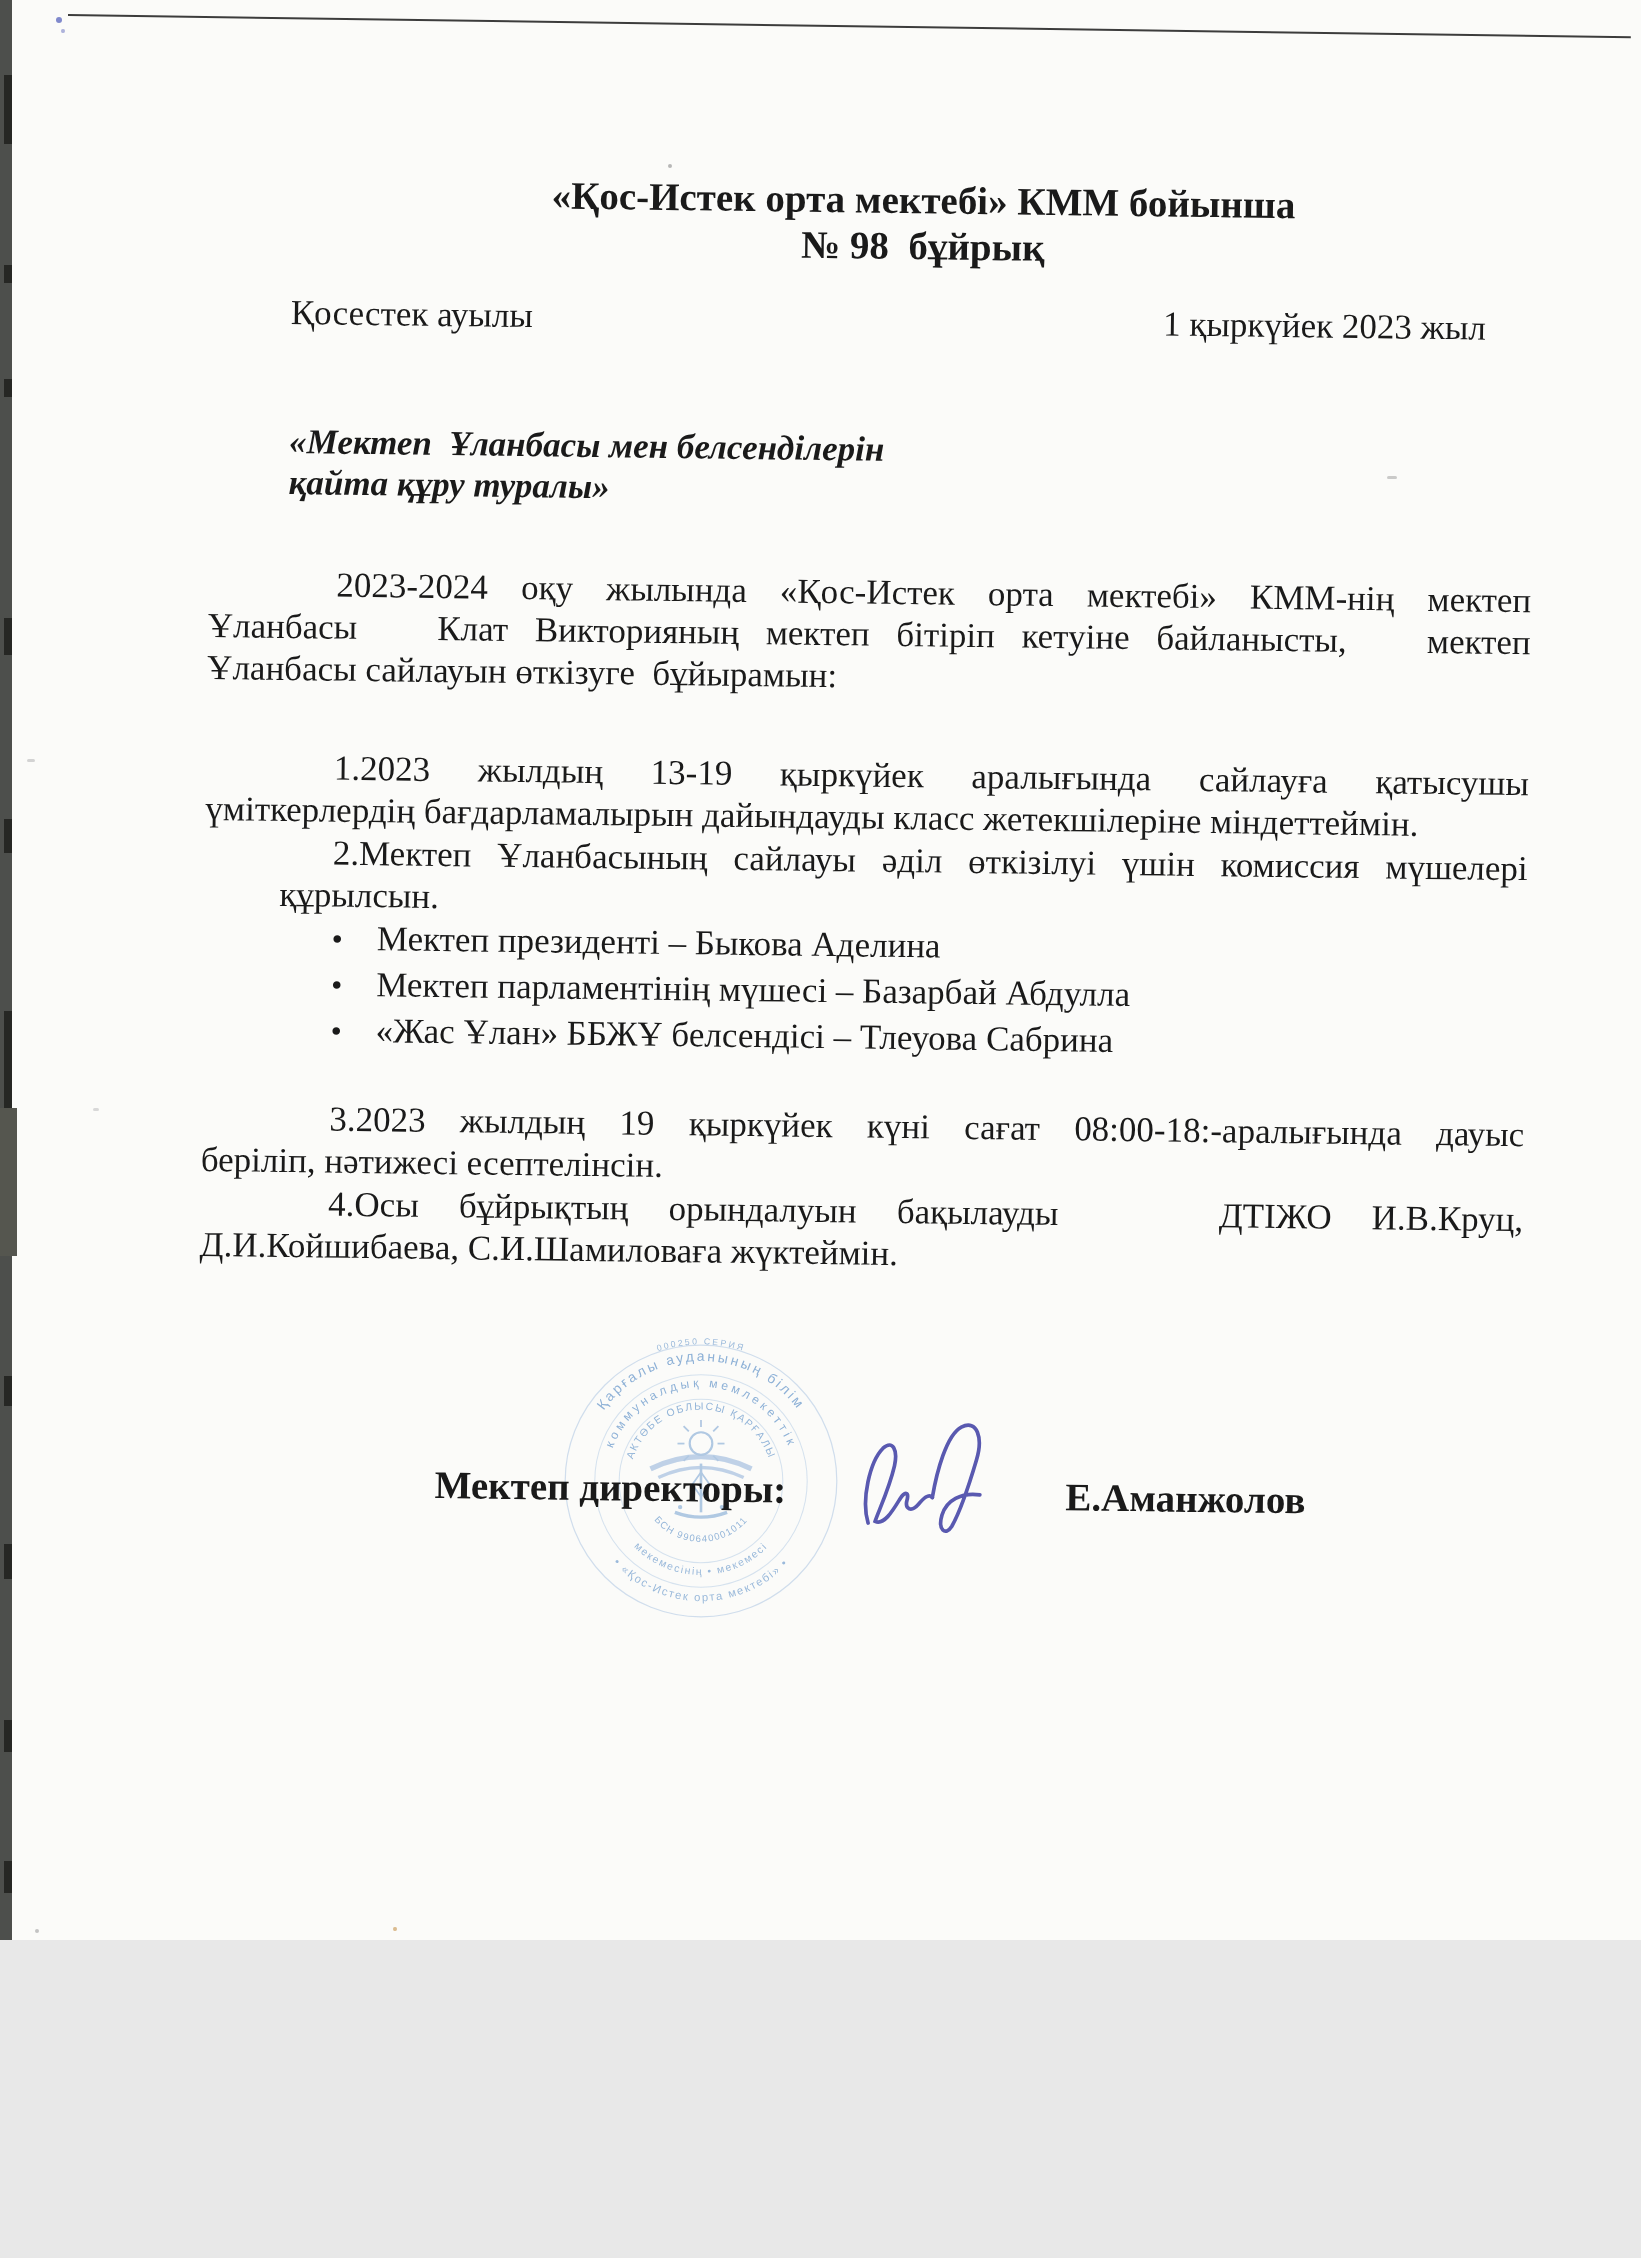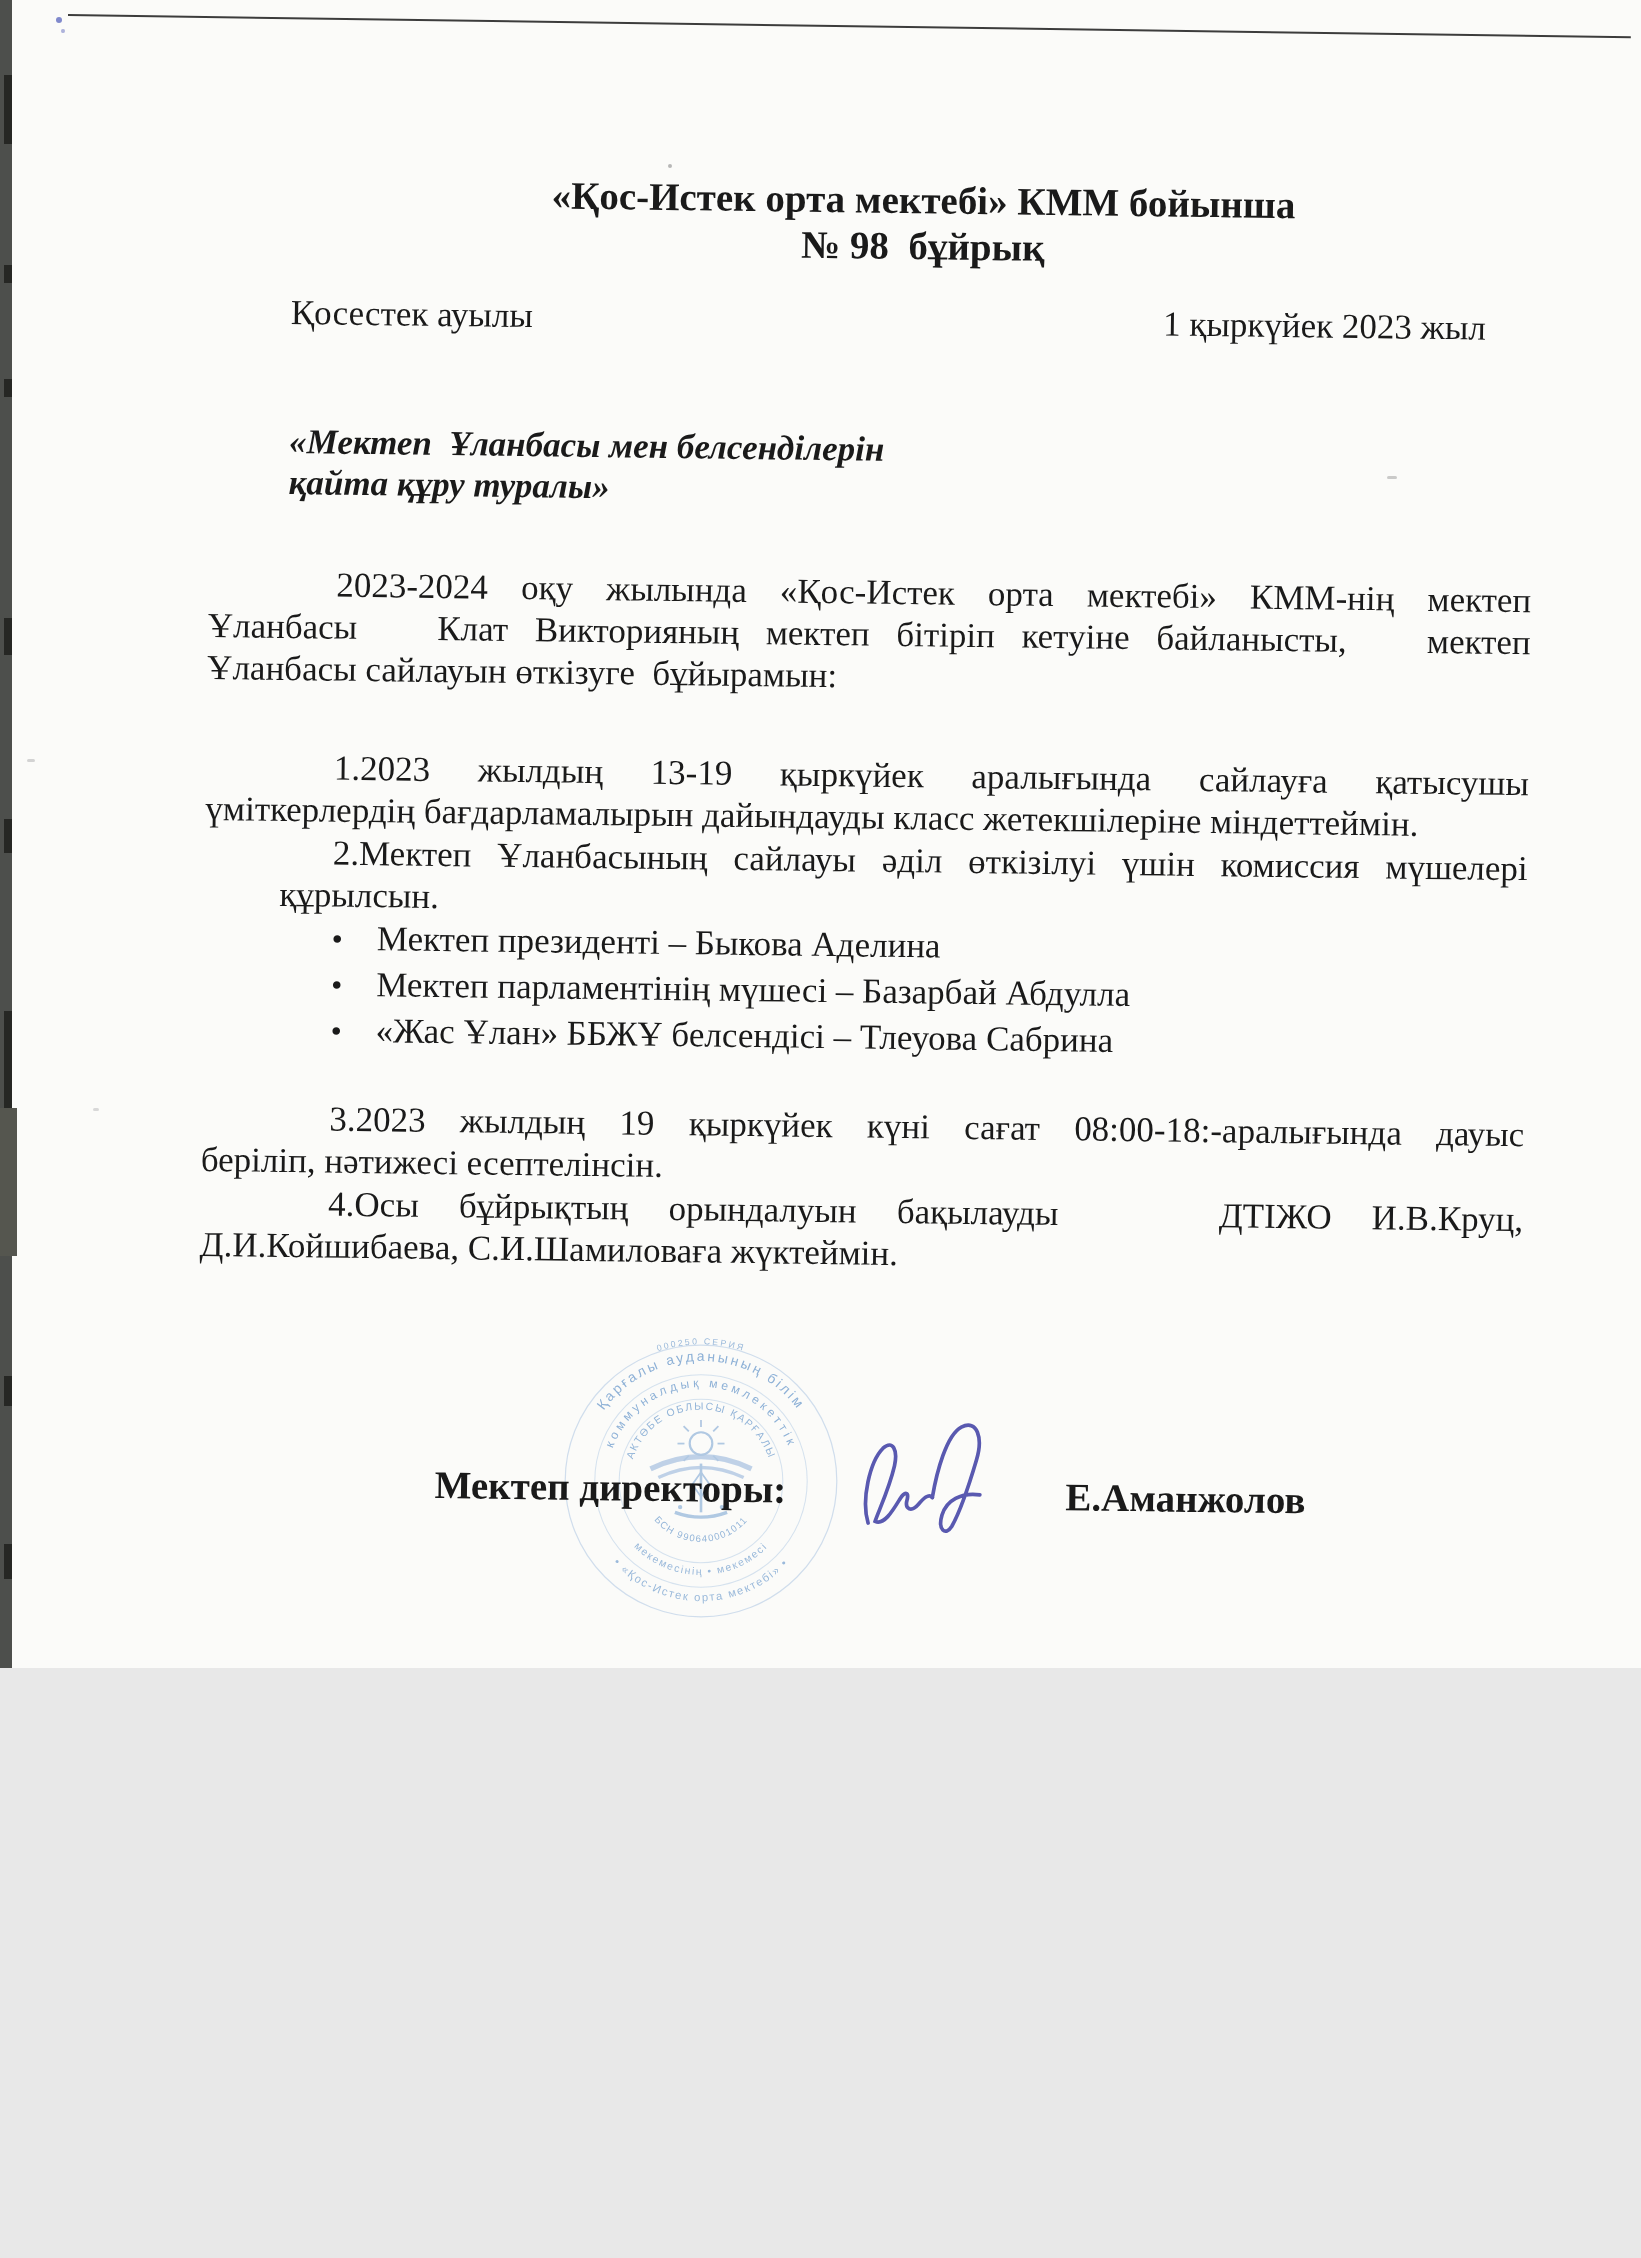--- a/index.html
+++ b/index.html
@@ -1,17 +1,17 @@
 <!DOCTYPE html>
 <html style="font-size:14px"><head>
 <meta charset="utf-8">
 <style>
   html,body { margin:0; padding:0; background:#e8e8e8; }
   .page {
-    position:relative; width:1642px; height:1668px;
+    position:relative; width:1642px; height:1940px;
     background:#fbfbf9; overflow:hidden;
     font-family:"Liberation Serif","DejaVu Serif",serif;
     color:#1a1a1a;
   }
   
   .edge-band { position:absolute; left:0; top:0; width:12.4px; height:2258px; background:#4d4f4c; }
   .notch { position:absolute; right:0; width:8px; background:#262724; }
   .band-bulge { position:absolute; left:0; width:17px; background:#55564f; }
   .top-line { position:absolute; left:68px; top:14px; width:1563px; height:1.8px; background:#3c3c3c;
               transform:rotate(0.82deg); transform-origin:0 0; }

